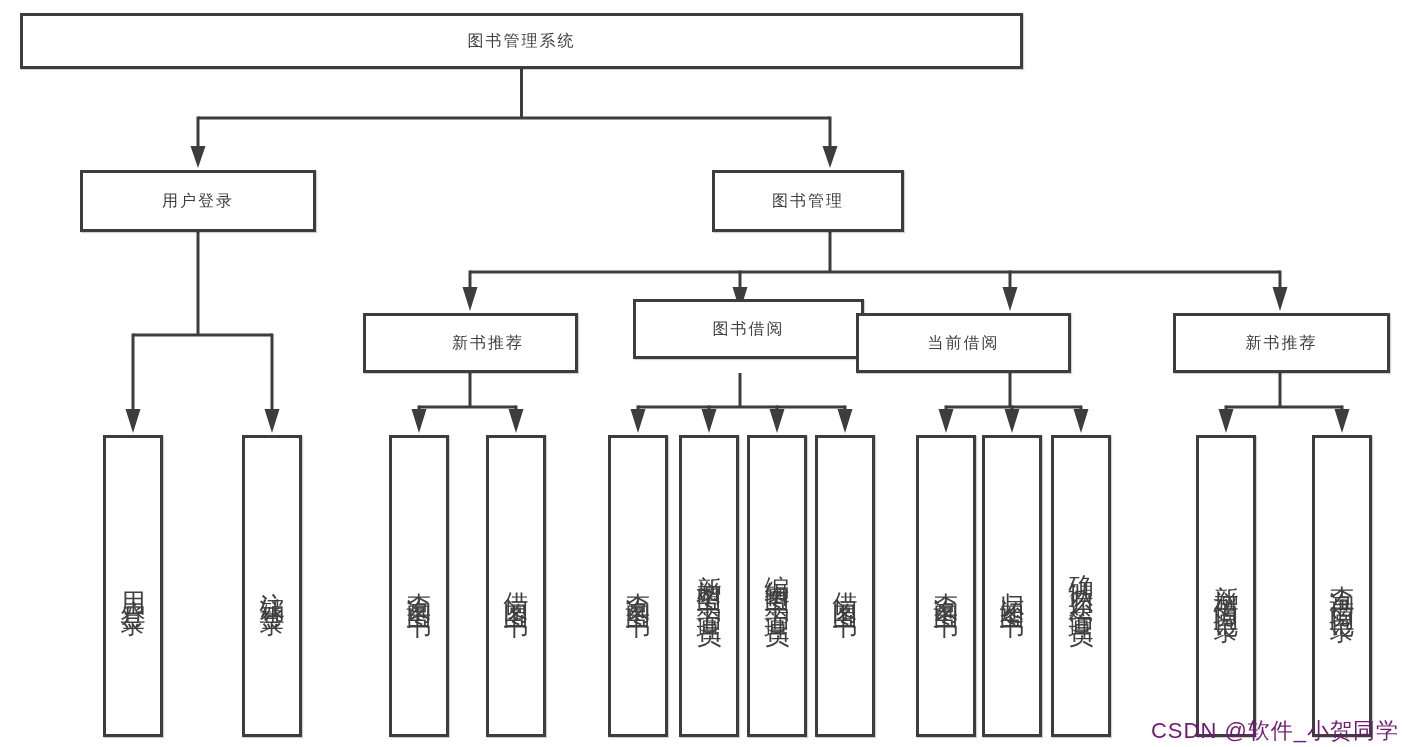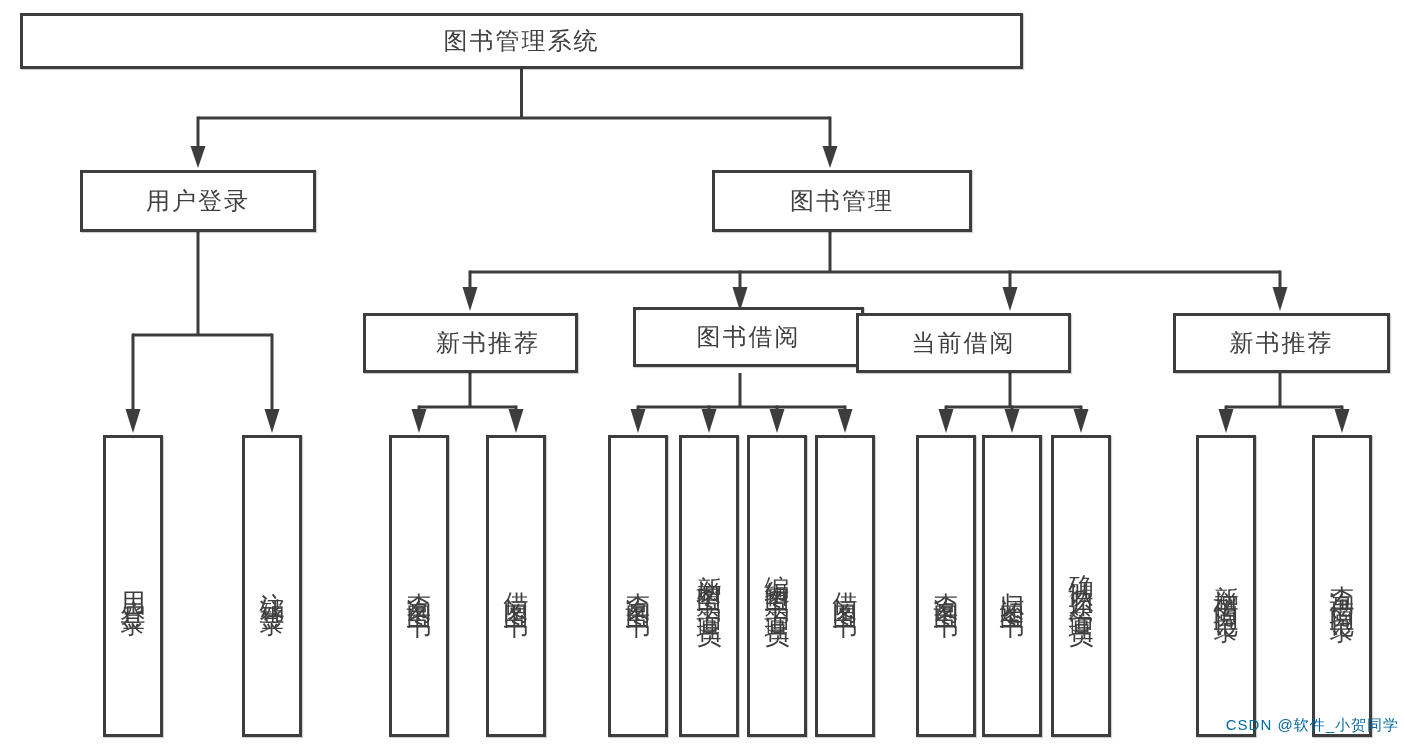--- a/index.html
+++ b/index.html
@@ -27,39 +27,39 @@
     border: 3px solid #3d3d3d;
     background: #ffffff;
     color: #3f3f3f;
     display: flex;
     align-items: center;
     justify-content: center;
     z-index: 2;
     box-shadow: 1px 1px 1px rgba(0,0,0,0.18);
   }
   .node.h {
-    font-size: 24px;
+    font-size: 16px;
     letter-spacing: 2px;
   }
   .node.leaf {
     top: 435px;
     width: 60px;
     height: 302px;
     writing-mode: vertical-rl;
     text-orientation: mixed;
     font-size: 25px;
     letter-spacing: 7px;
     line-height: 1;
   }
   .watermark {
     position: absolute;
     right: 6px;
     top: 716px;
-    font-size: 15px;
-    color: #0369a1;
+    font-size: 22px;
+    color: #701a75;
     letter-spacing: 1px;
     z-index: 3;
     white-space: nowrap;
   }
 </style>
 </head>
 <body>
 
 <div class="stage">
 
@@ -125,24 +125,24 @@
       <polygon points="1004.5,409 1019.5,409 1012,433"></polygon>
       <polygon points="1073.5,409 1088.5,409 1081,433"></polygon>
       <polygon points="1218.5,409 1233.5,409 1226,433"></polygon>
       <polygon points="1334.5,409 1349.5,409 1342,433"></polygon>
     </g>
   </svg>
 
   <div class="node h" style="left:20px; top:13px; width:1003px; height:56px;">图书管理系统</div>
 
   <div class="node h" style="left:80px; top:170px; width:236px; height:62px;">用户登录</div>
-  <div class="node h" style="left:712px; top:170px; width:260px; height:62px;">图书管理</div>
+  <div class="node h" style="left:712px; top:170px; width:192px; height:62px;">图书管理</div>
 
   <div class="node h" style="left:363px; top:313px; width:215px; height:60px;padding-left:35px;">新书推荐</div>
-  <div class="node h" style="left:633px; top:307px; width:231px; height:60px;">图书借阅</div>
+  <div class="node h" style="left:633px; top:299px; width:231px; height:60px;">图书借阅</div>
   <div class="node h" style="left:856px; top:313px; width:215px; height:60px;">当前借阅</div>
   <div class="node h" style="left:1173px; top:313px; width:217px; height:60px;">新书推荐</div>
 
   <div class="node leaf" style="left:103px;">用户登录</div>
   <div class="node leaf" style="left:242px;">注销登录</div>
 
   <div class="node leaf" style="left:389px;">查询图书</div>
   <div class="node leaf" style="left:486px;">借阅图书</div>
 
   <div class="node leaf" style="left:608px;">查询图书</div>

